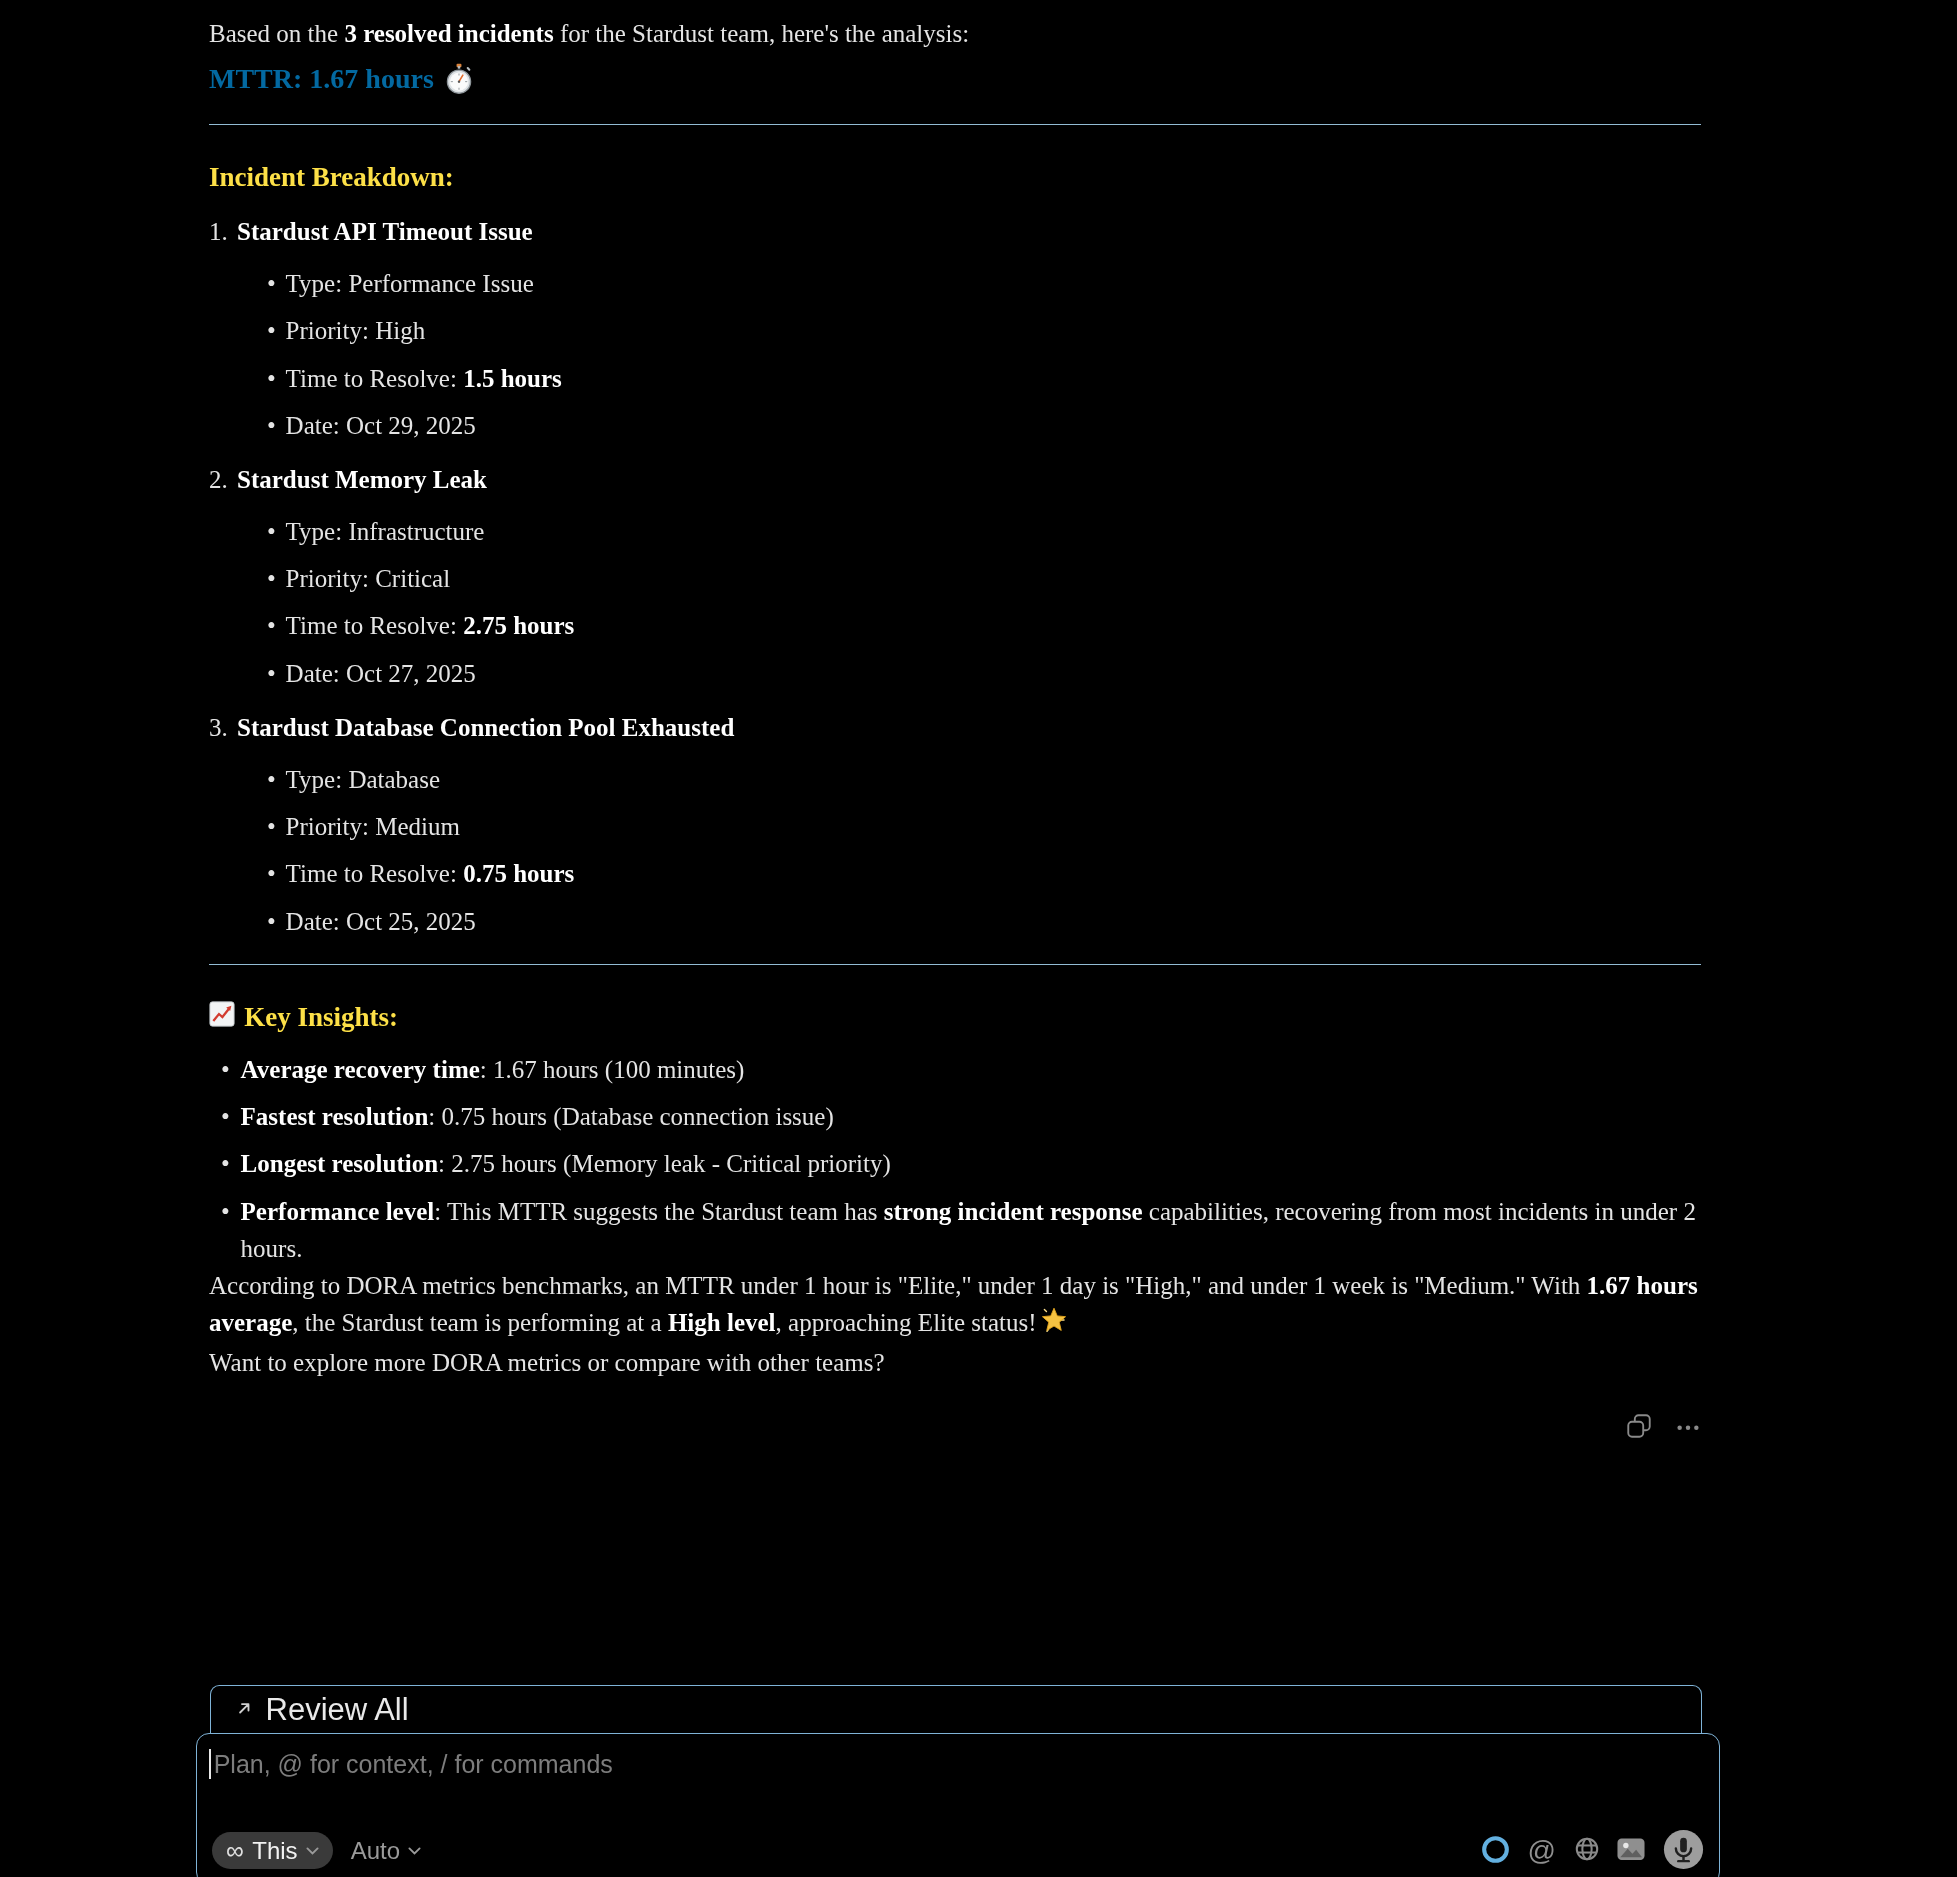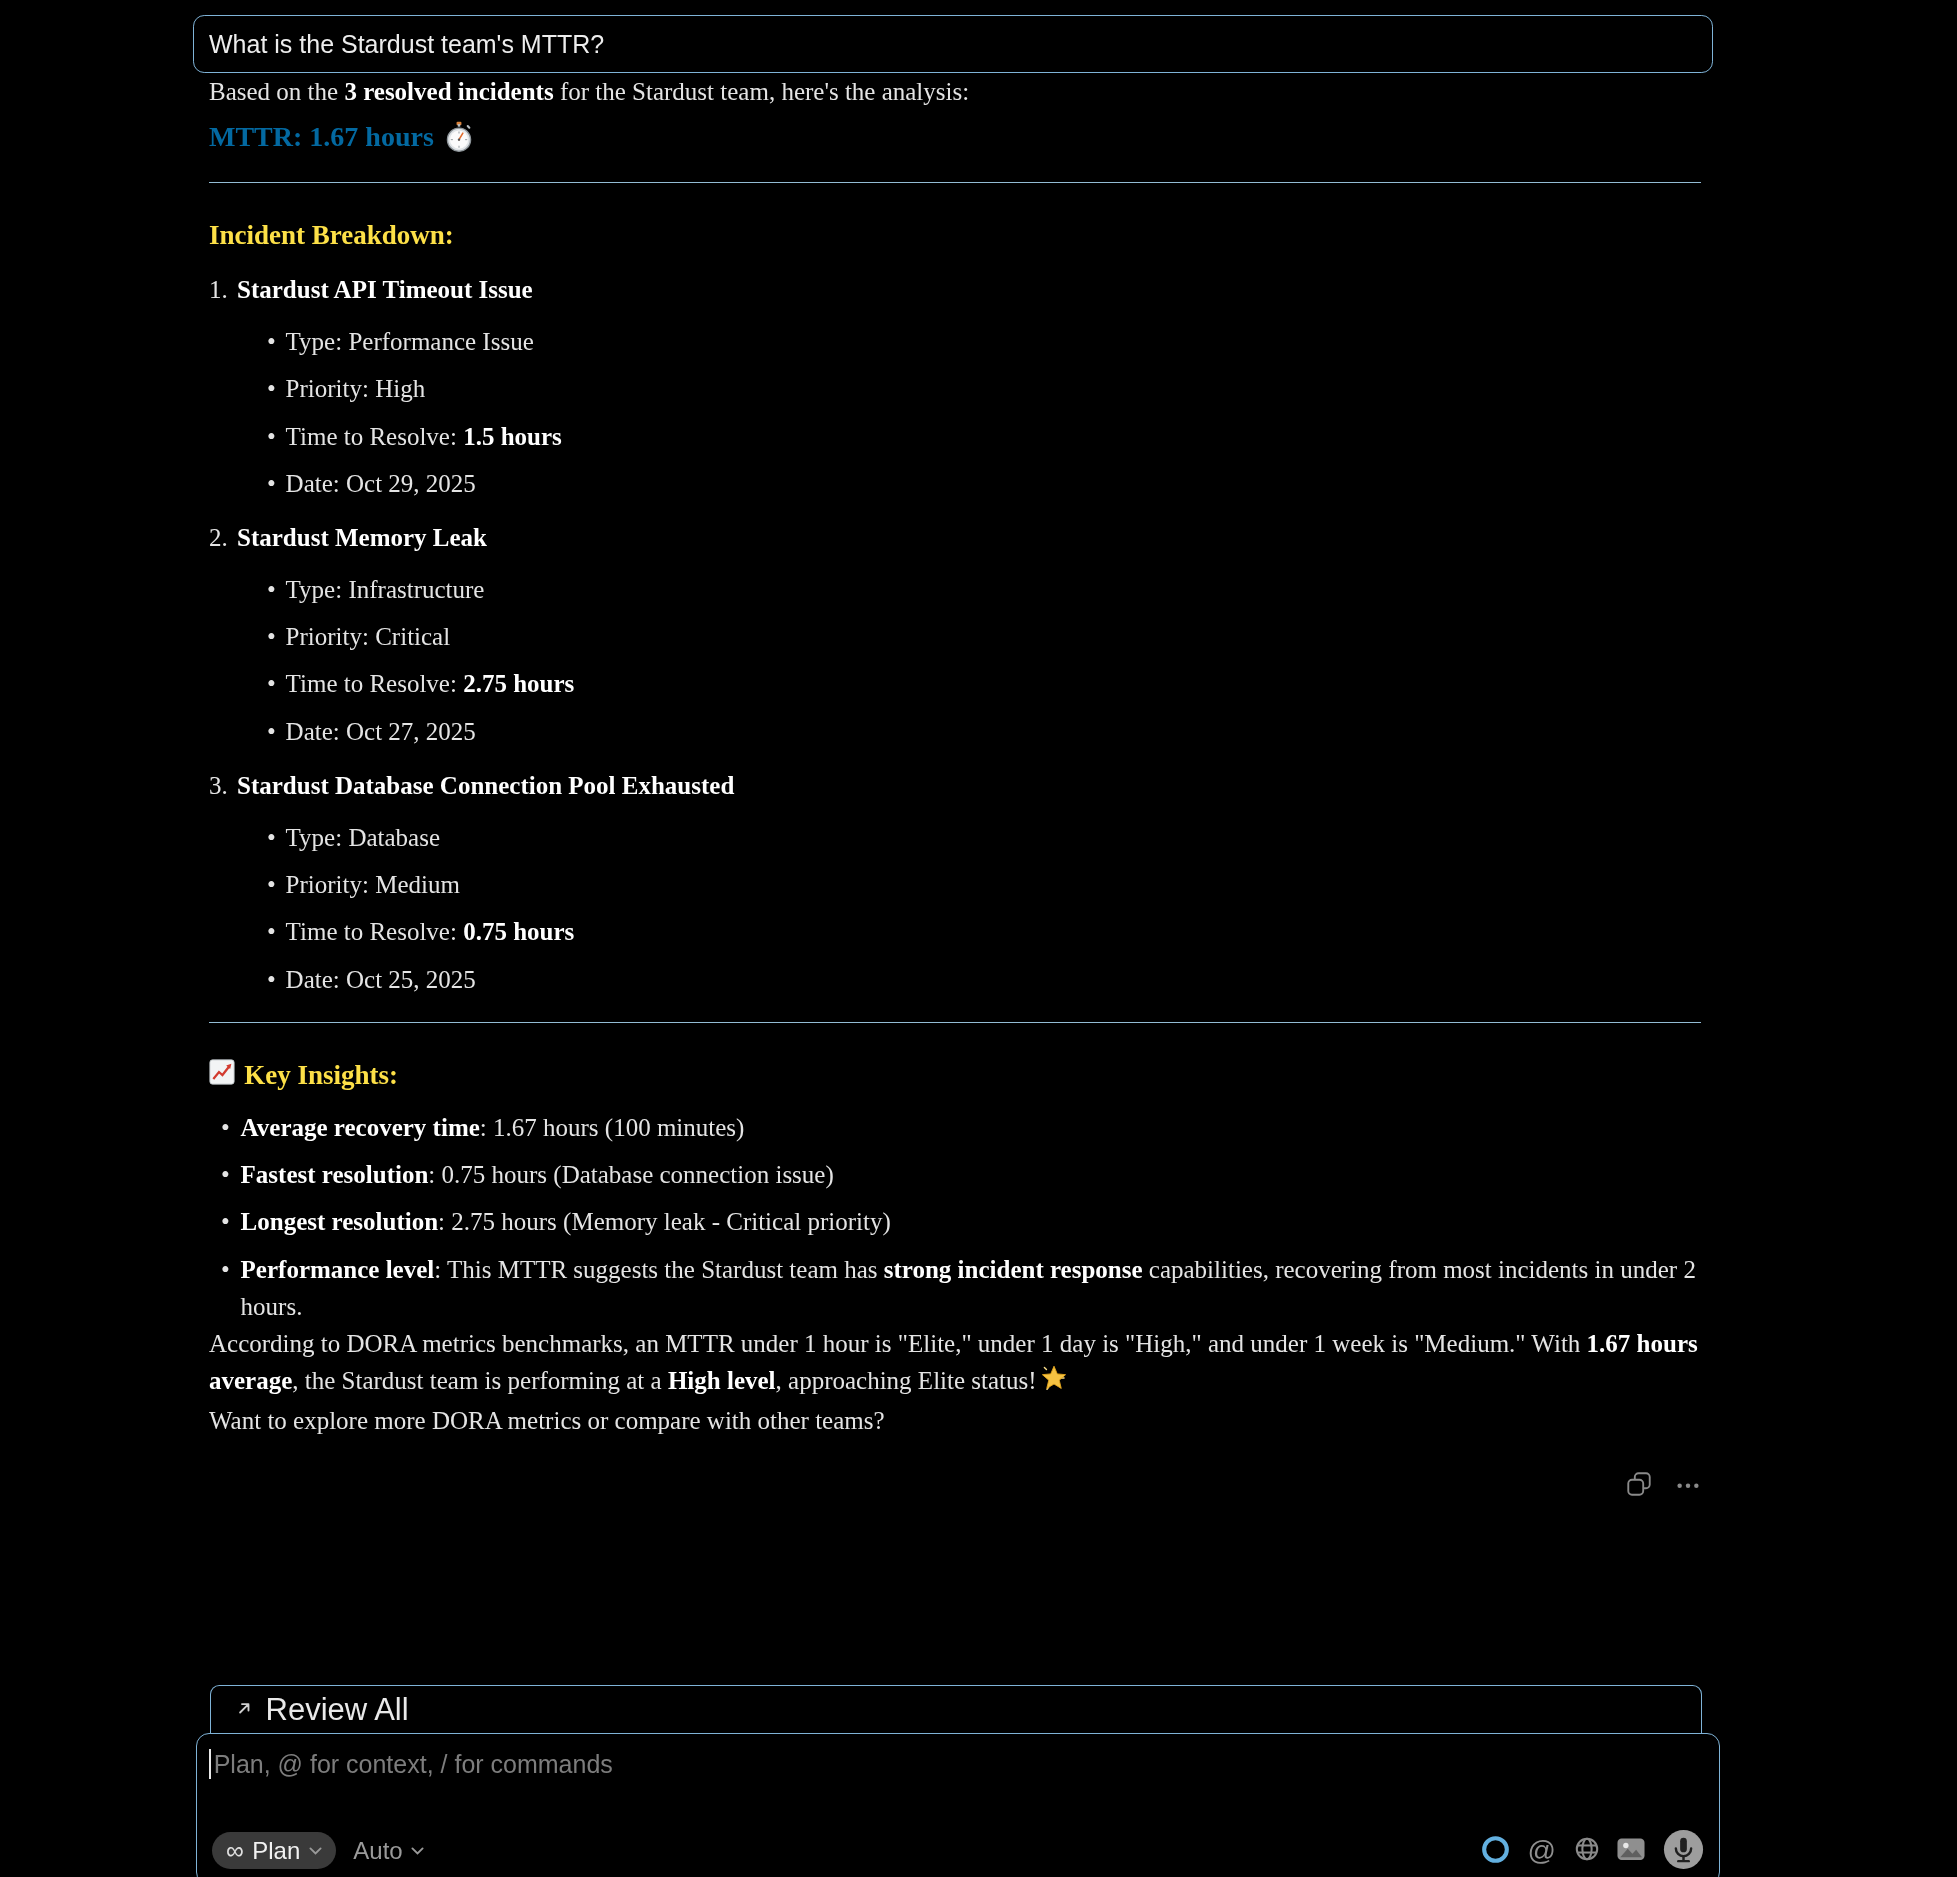--- a/index.html
+++ b/index.html
@@ -67,23 +67,20 @@
     background:none;border:none;cursor:pointer;padding:0;}
   .mode-select .lbl{font-size:24px;color:#9a9a9a;}
   .toolbar-right{display:flex;align-items:center;gap:17.7px;}
   .at-glyph{font-size:28px;color:#8f8f8f;line-height:1;}
 </style>
 </head>
 <body>
 
 <div class="content">
 
-  <div class="question-box">
-    <span>What is the Stardust team's MTTR?</span>
-  </div>
 
   <div class="md">
 
     <p class="intro"><span>Based on the </span><strong>3 resolved incidents</strong><span> for the Stardust team, here's the analysis:</span></p>
 
     <div class="h-mttr">
       <span>MTTR: 1.67 hours</span>
       <span>
         <svg width="28" height="32" viewBox="0 0 32 36">
           <rect x="13.2" y="0.5" width="5.6" height="4" rx="1.2" fill="#d9823b"></rect>
@@ -207,21 +204,21 @@
   <div class="input-box">
     <div class="input-line">
       <span class="caret"></span>
       <span class="placeholder">Plan, @ for context, / for commands</span>
     </div>
 
     <div class="toolbar">
       <div class="toolbar-left">
         <button class="agent-pill">
           <span class="inf">∞</span>
-          <span class="lbl">Plan</span>
+          <span class="lbl">This</span>
           <span>
             <svg width="13" height="8.4" viewBox="0 0 14 9">
                 <path d="M1.5 1.5 L7 7 L12.5 1.5" fill="none" stroke="#9a9a9a" stroke-width="2" stroke-linecap="round"></path>
               </svg>
           </span>
         </button>
         <button class="mode-select">
           <span class="lbl">Auto</span>
           <span>
             <svg width="13" height="8.4" viewBox="0 0 14 9">

